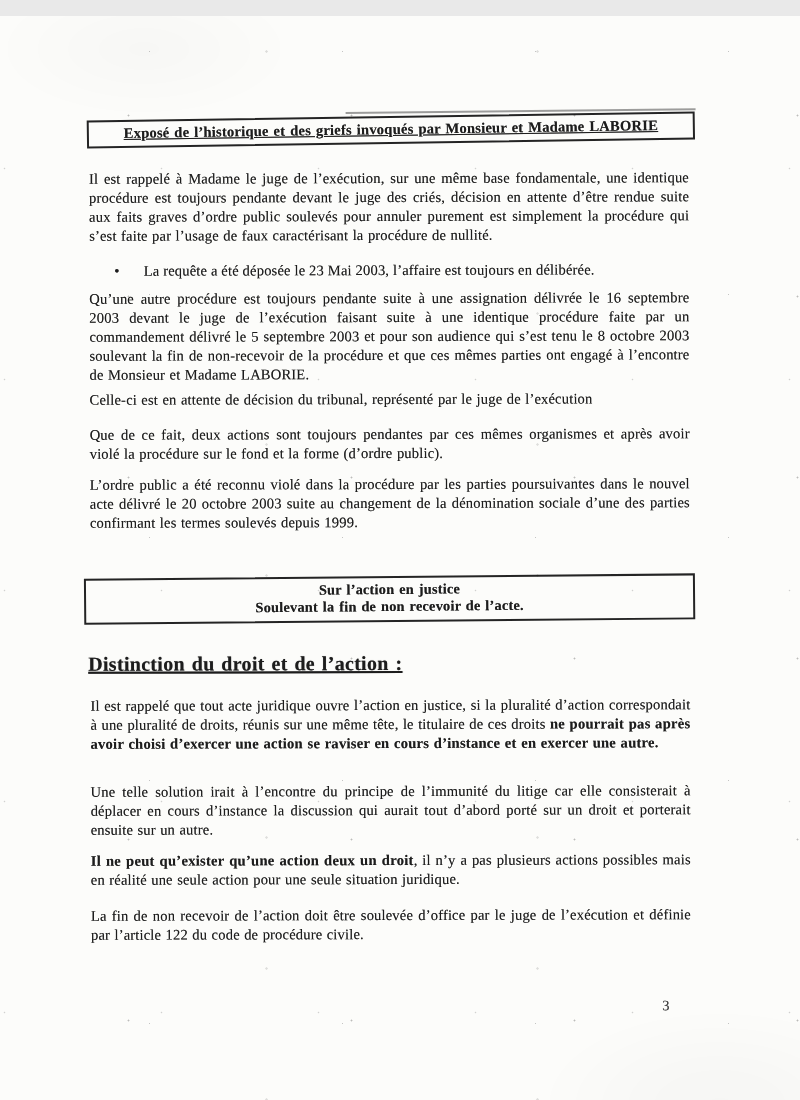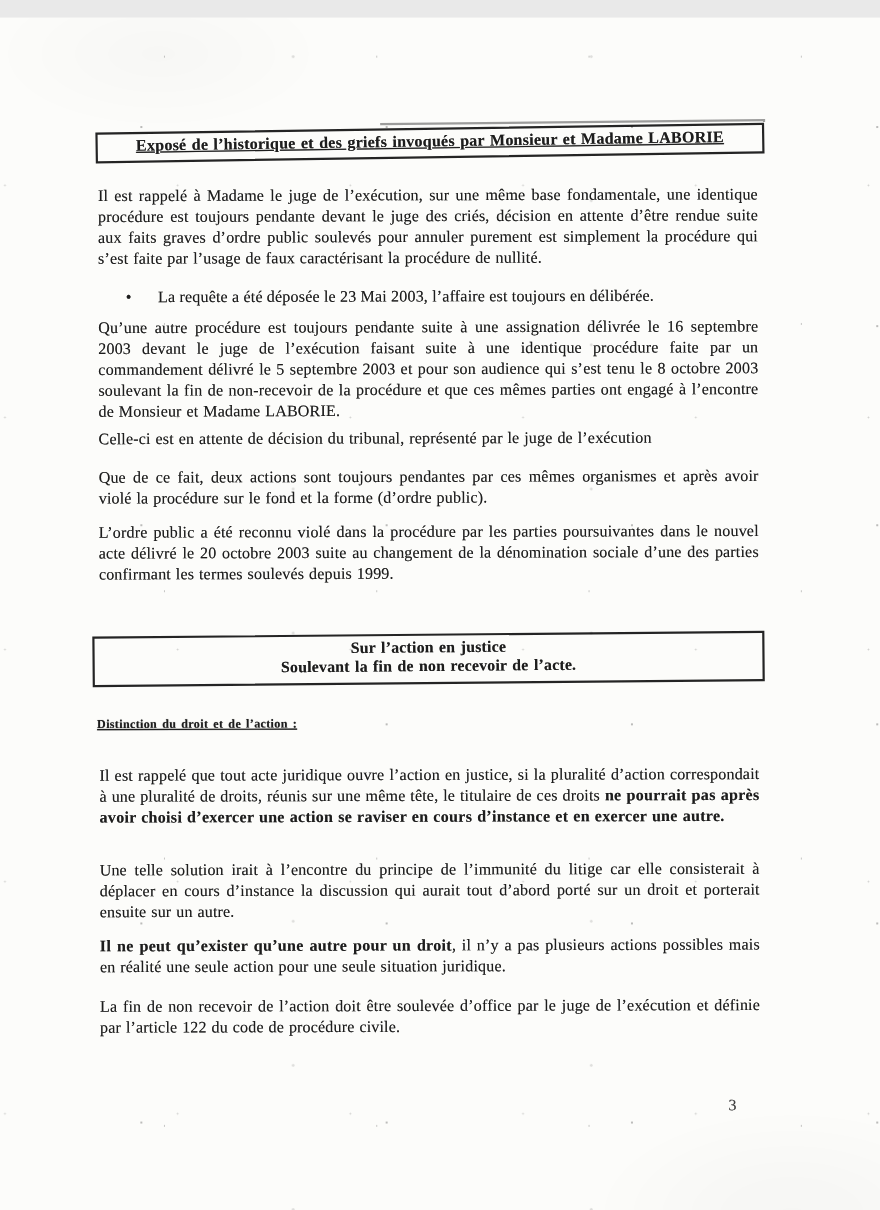--- a/index.html
+++ b/index.html
@@ -67,21 +67,21 @@
     padding:3px 4px 5px;
     text-align:center;
     font-weight:700;font-size:14.4px;line-height:17px;
     letter-spacing:.2px;word-spacing:1px;
     text-shadow:0 0 .6px rgba(25,25,25,.6);
     transform:rotate(-0.35deg);
     background:#fcfcfa;
   }
   .heading{
     left:88px;top:636px;
-    font-weight:700;font-size:11px;
+    font-weight:700;font-size:20px;
     letter-spacing:.3px;word-spacing:1.5px;
     text-decoration:underline;
     text-shadow:0 0 .7px rgba(25,25,25,.6);
     text-align:center;
   }
   .pagenum{
     left:661px;top:982px;
     font-size:14.5px;color:#3f3f3f;
     text-shadow:0 0 .5px rgba(60,60,60,.5);
   }
@@ -123,21 +123,21 @@
 
     <div class="blk heading">Distinction du droit et de l’action :</div>
 
     <div class="blk para" style="top:680px;">
       <span>Il est rappelé que tout acte juridique ouvre l’action en justice, si la pluralité d’action correspondait à une pluralité de droits, réunis sur une même tête, le titulaire de ces droits </span><span class="b">ne pourrait pas après avoir choisi d’exercer une action se raviser en cours d’instance et en exercer une autre.</span>
     </div>
 
     <div class="blk para" style="top:766px;">Une telle solution irait à l’encontre du principe de l’immunité du litige car elle consisterait à déplacer en cours d’instance la discussion qui aurait tout d’abord porté sur un droit et porterait ensuite sur un autre.</div>
 
     <div class="blk para" style="top:835px;">
-      <span class="b">Il ne peut qu’exister qu’une autre pour un droit</span><span>, il n’y a pas plusieurs actions possibles mais en réalité une seule action pour une seule situation juridique.</span>
+      <span class="b">Il ne peut qu’exister qu’une action deux un droit</span><span>, il n’y a pas plusieurs actions possibles mais en réalité une seule action pour une seule situation juridique.</span>
     </div>
 
     <div class="blk para" style="top:890px;">La fin de non recevoir de l’action doit être soulevée d’office par le juge de l’exécution et définie par l’article 122 du code de procédure civile.</div>
 
     <div class="blk pagenum">3</div>
   </div>
 
   <div class="blk watermark">WOWSlider.com</div>
 
   <div class="noise"></div>

